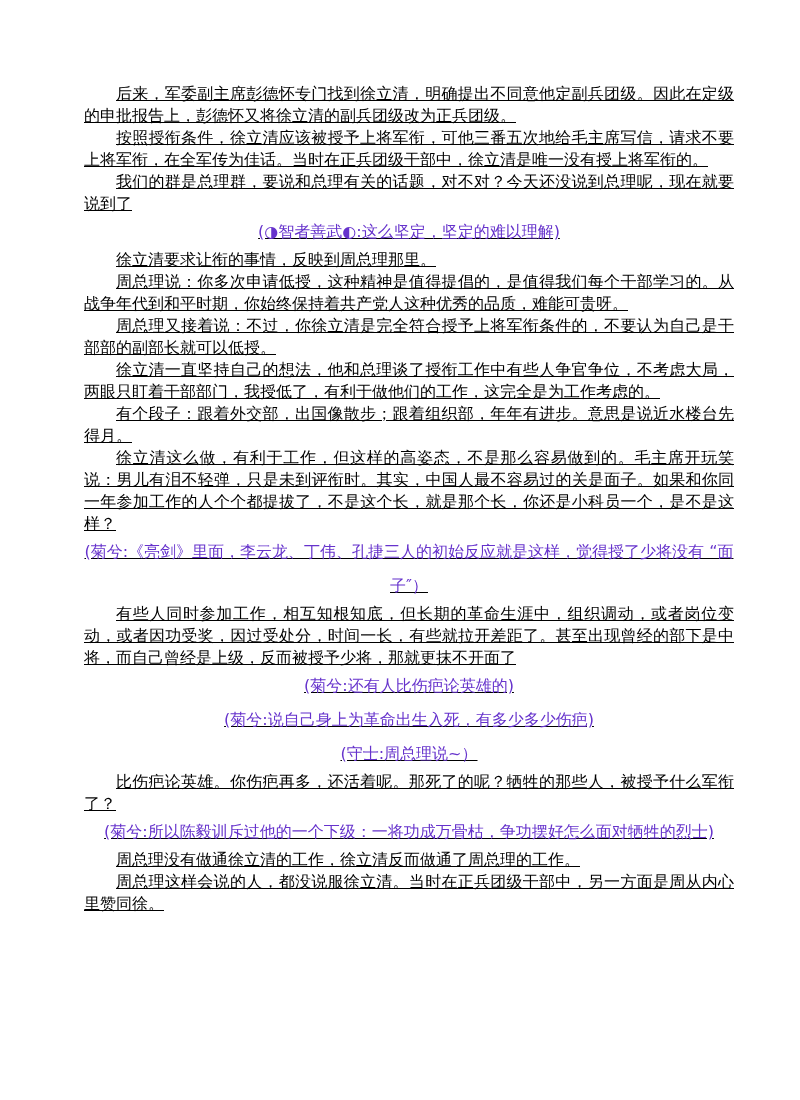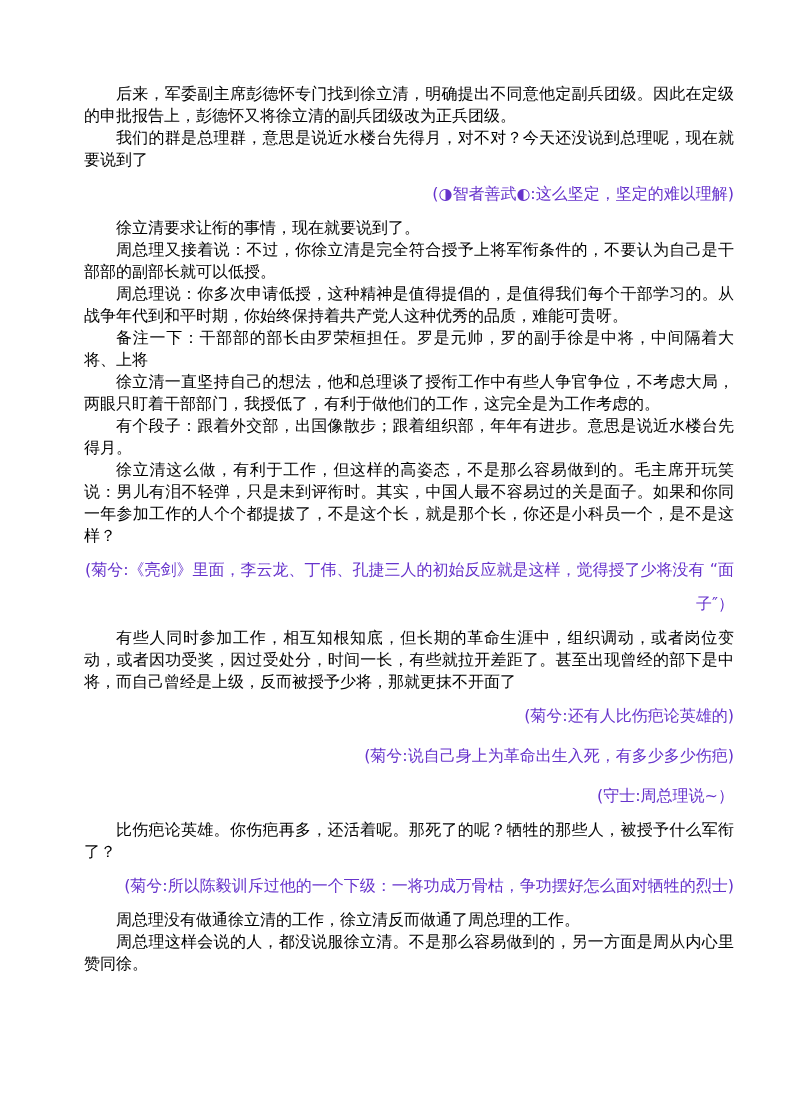--- a/index.html
+++ b/index.html
@@ -12,59 +12,60 @@
     width: 800px;
     height: 1100px;
     box-sizing: border-box;
     background: #ffffff;
     padding: 83px 68px 0 84px;
     overflow: hidden;
     font-family: "DejaVu Sans", "Liberation Sans", sans-serif;
   }
   .doc-flow {
     width: 650px;
+    text-decoration: underline;
   }
   p.body-para {
     margin: 0;
     font-size: 16px;
     line-height: 22px;
     color: #000000;
     text-indent: 2em;
     text-align: justify;
     word-break: break-all;
   }
   p.comment-para {
-    margin: 6px 0;
+    margin: 0 0;
     font-size: 16px;
     line-height: 34px;
     color: #6633cc;
     text-indent: 0;
-    text-align: right;
+    text-align: center;
     word-break: break-all;
   }
 </style>
 </head>
 <body>
 
 <div class="page">
   <div class="doc-flow">
 
   <p class="body-para">后来，军委副主席彭德怀专门找到徐立清，明确提出不同意他定副兵团级。因此在定级的申批报告上，彭德怀又将徐立清的副兵团级改为正兵团级。</p>
-      <p class="body-para">我们的群是总理群，意思是说近水楼台先得月，对不对？今天还没说到总理呢，现在就要说到了</p>
+      <p class="body-para">按照授衔条件，徐立清应该被授予上将军衔，可他三番五次地给毛主席写信，请求不要上将军衔，在全军传为佳话。当时在正兵团级干部中，徐立清是唯一没有授上将军衔的。</p>
+      <p class="body-para">我们的群是总理群，要说和总理有关的话题，对不对？今天还没说到总理呢，现在就要说到了</p>
       <p class="comment-para">(◑智者善武◐:这么坚定，坚定的难以理解)</p>
-      <p class="body-para">徐立清要求让衔的事情，现在就要说到了。</p>
+      <p class="body-para">徐立清要求让衔的事情，反映到周总理那里。</p>
+      <p class="body-para">周总理说：你多次申请低授，这种精神是值得提倡的，是值得我们每个干部学习的。从战争年代到和平时期，你始终保持着共产党人这种优秀的品质，难能可贵呀。</p>
       <p class="body-para">周总理又接着说：不过，你徐立清是完全符合授予上将军衔条件的，不要认为自己是干部部的副部长就可以低授。</p>
-      <p class="body-para">周总理说：你多次申请低授，这种精神是值得提倡的，是值得我们每个干部学习的。从战争年代到和平时期，你始终保持着共产党人这种优秀的品质，难能可贵呀。</p>
-      <p class="body-para">备注一下：干部部的部长由罗荣桓担任。罗是元帅，罗的副手徐是中将，中间隔着大将、上将</p>
       <p class="body-para">徐立清一直坚持自己的想法，他和总理谈了授衔工作中有些人争官争位，不考虑大局，两眼只盯着干部部门，我授低了，有利于做他们的工作，这完全是为工作考虑的。</p>
       <p class="body-para">有个段子：跟着外交部，出国像散步；跟着组织部，年年有进步。意思是说近水楼台先得月。</p>
       <p class="body-para">徐立清这么做，有利于工作，但这样的高姿态，不是那么容易做到的。毛主席开玩笑说：男儿有泪不轻弹，只是未到评衔时。其实，中国人最不容易过的关是面子。如果和你同一年参加工作的人个个都提拔了，不是这个长，就是那个长，你还是小科员一个，是不是这样？</p>
       <p class="comment-para">(菊兮:《亮剑》里面，李云龙、丁伟、孔捷三人的初始反应就是这样，觉得授了少将没有 “面子″）</p>
       <p class="body-para">有些人同时参加工作，相互知根知底，但长期的革命生涯中，组织调动，或者岗位变动，或者因功受奖，因过受处分，时间一长，有些就拉开差距了。甚至出现曾经的部下是中将，而自己曾经是上级，反而被授予少将，那就更抹不开面了</p>
       <p class="comment-para">(菊兮:还有人比伤疤论英雄的)</p>
       <p class="comment-para">(菊兮:说自己身上为革命出生入死，有多少多少伤疤)</p>
       <p class="comment-para">(守士:周总理说~）</p>
       <p class="body-para">比伤疤论英雄。你伤疤再多，还活着呢。那死了的呢？牺牲的那些人，被授予什么军衔了？</p>
       <p class="comment-para">(菊兮:所以陈毅训斥过他的一个下级：一将功成万骨枯，争功摆好怎么面对牺牲的烈士)</p>
       <p class="body-para">周总理没有做通徐立清的工作，徐立清反而做通了周总理的工作。</p>
-      <p class="body-para">周总理这样会说的人，都没说服徐立清。不是那么容易做到的，另一方面是周从内心里赞同徐。</p>
+      <p class="body-para">周总理这样会说的人，都没说服徐立清。当时在正兵团级干部中，另一方面是周从内心里赞同徐。</p>
     </div>
 </div>
 
 </body></html>

